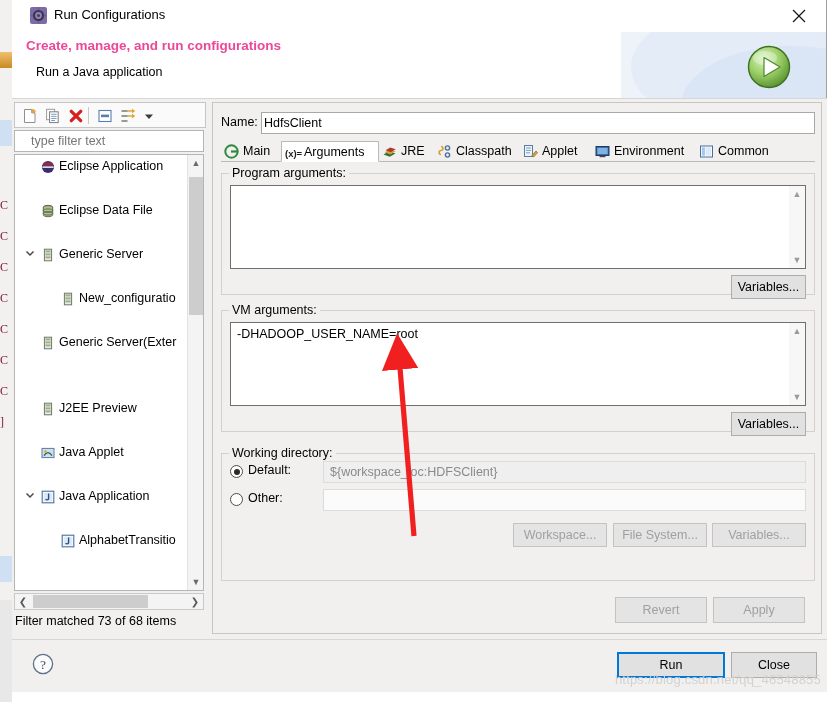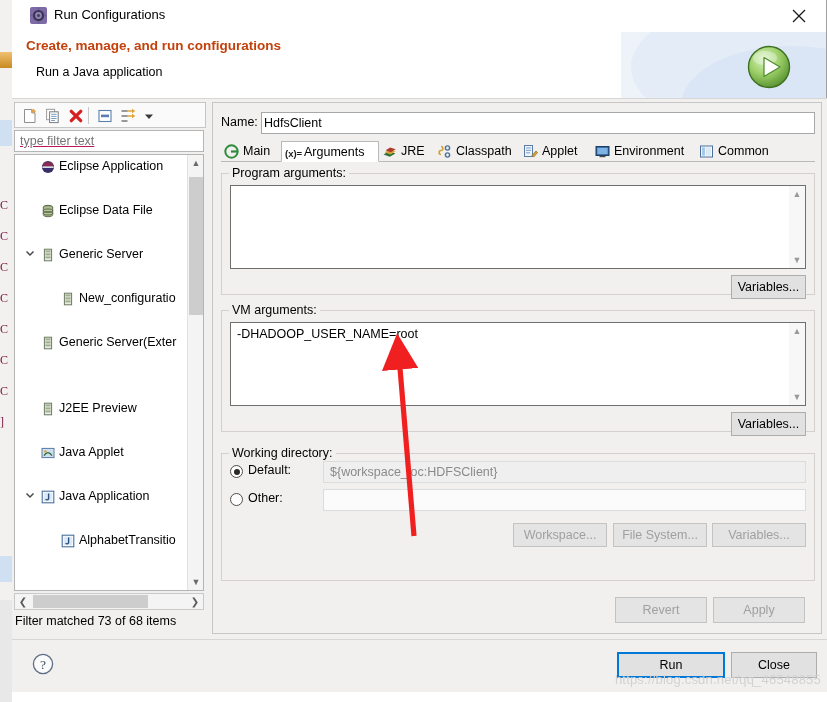--- a/index.html
+++ b/index.html
@@ -22,39 +22,39 @@
 
   
   #titlebar{position:relative;height:32px;background:#ffffff;}
   #title-icon{position:absolute;left:18px;top:7px;width:17px;height:17px;}
   #title-text{position:absolute;left:42px;top:7px;font-size:13px;color:#000;}
   #close-btn{position:absolute;right:14px;top:4px;width:26px;height:24px;cursor:pointer;}
   #close-btn svg{position:absolute;left:6px;top:5px;}
 
   
   #header{position:relative;height:66px;background:#ffffff;}
-  #hdr-title{position:absolute;left:14px;top:6px;font-size:13.5px;font-weight:bold;color:#c2410c;}
+  #hdr-title{position:absolute;left:14px;top:6px;font-size:13.5px;font-weight:bold;color:#ec4899;}
   #hdr-sub{position:absolute;left:24px;top:33px;font-size:12.5px;color:#000;}
   #hdr-banner{position:absolute;right:0;top:0;width:205px;height:66px;overflow:hidden;}
   #hdr-banner .wave{position:absolute;border-radius:50%;}
   #run-big{position:absolute;right:34px;top:12px;width:46px;height:46px;}
 
   #hdr-sep{position:absolute;left:0;top:98px;width:815px;height:1px;background:#d6d6d6;}
 
   
   #body-area{position:absolute;left:0;top:99px;width:815px;height:540px;background:#f1f0ef;}
 
   
   #left{position:absolute;left:2px;top:3px;width:192px;height:532px;}
   #tree-toolbar{position:relative;height:26px;background:#fafafa;border:1px solid #c6c6c6;box-sizing:border-box;}
   .tbi{position:absolute;top:4px;width:18px;height:18px;cursor:pointer;}
   #tb-sep{position:absolute;left:73px;top:4px;width:1px;height:17px;background:#c8c8c8;}
   #filter-box{position:absolute;left:0;top:28px;width:190px;height:22px;border:1px solid #b5b5b5;background:#fff;box-sizing:border-box;}
-  #filter-box input{border:none;outline:none;width:100%;height:100%;padding-left:5px;box-sizing:border-box;
-    font-family:"Liberation Sans",sans-serif;font-size:12.5px;color:#be185d;background:transparent;text-decoration:underline;}
+  #filter-box input{border:none;outline:none;width:100%;height:100%;padding-left:16px;box-sizing:border-box;
+    font-family:"Liberation Sans",sans-serif;font-size:12.5px;color:#be185d;background:transparent;}
   #tree-wrap{position:absolute;left:0;top:52px;width:190px;height:437px;background:#fff;border:1px solid #b5b5b5;box-sizing:border-box;overflow:hidden;}
   #tree-list{position:absolute;left:0;top:0;width:173px;}
   .trow{position:relative;height:22px;line-height:22px;white-space:nowrap;cursor:pointer;font-size:12.5px;}
   .twist{position:absolute;top:0;width:14px;height:22px;text-align:center;color:#4a4a4a;font-size:10px;}
   .ticon{position:absolute;top:4px;width:14px;height:14px;}
   .tlabel{position:absolute;top:0;text-align:center;}
   
   #tree-vsb{position:absolute;right:0;top:0;width:16px;height:435px;background:#f4f4f4;border-left:1px solid #e2e2e2;box-sizing:border-box;}
   #tree-vsb .arw{position:absolute;left:0;width:16px;height:16px;text-align:center;line-height:16px;color:#6a6a6a;font-size:9px;cursor:pointer;}
   #tree-vsb .thumb{position:absolute;left:1px;top:22px;width:14px;height:138px;background:#cdcdcd;cursor:pointer;}

